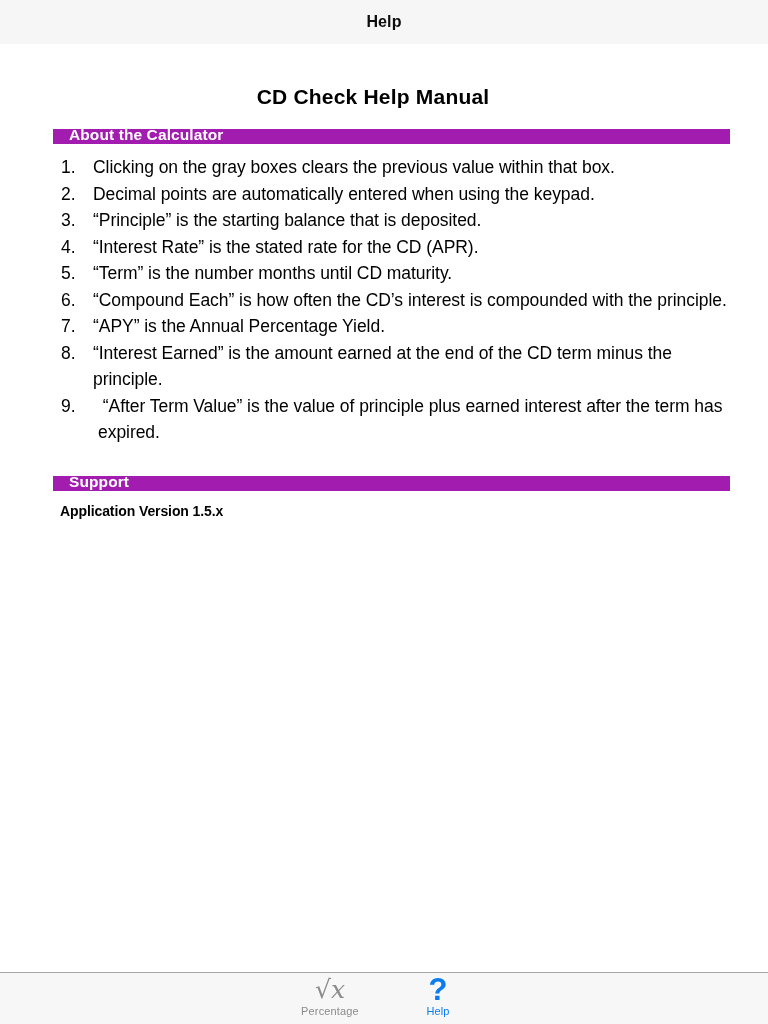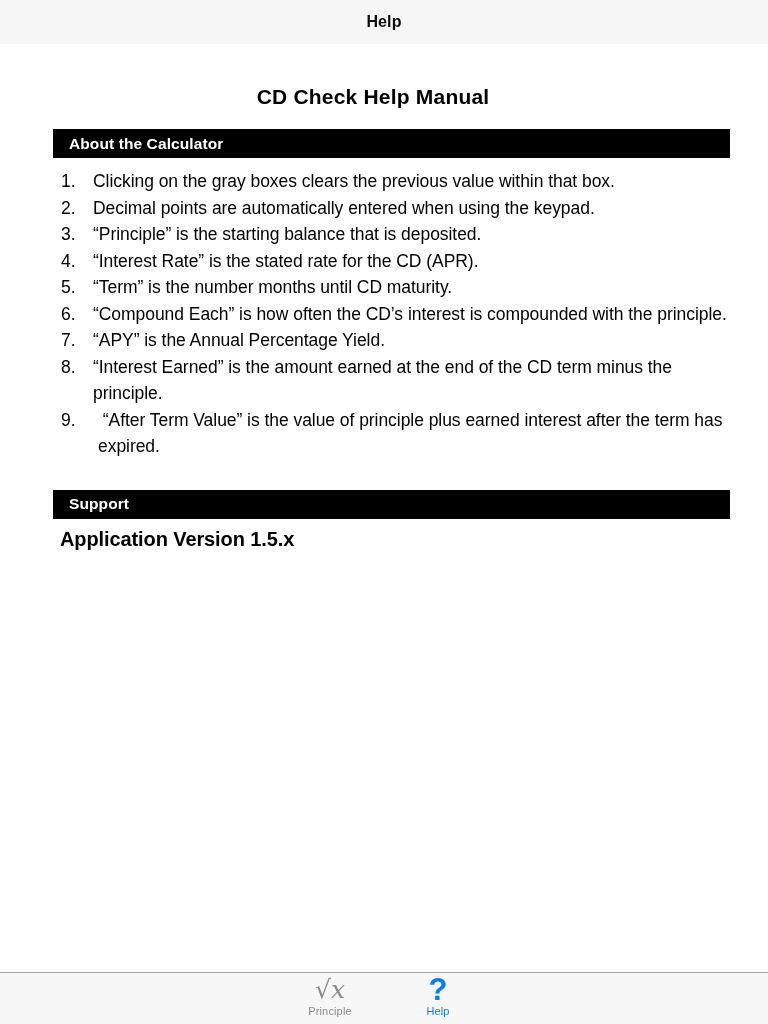--- a/index.html
+++ b/index.html
@@ -50,24 +50,24 @@
     font-size: 21px;
     font-weight: bold;
     color: #000000;
     letter-spacing: 0.2px;
     padding-right: 22px;
   }
 
   .section-bar {
     position: relative;
     margin: 0 38px 0 53px;
-    height: 29px;
-    background: #000000;
-    display: flex;
-    align-items: center;
+    height: 15px;
+    background: #a21caf;
+    display: flex;
+    align-items: flex-end;
   }
   .section-bar-label {
     color: #ffffff;
     font-size: 15.5px;
     font-weight: bold;
     padding-left: 16px;
     letter-spacing: 0.1px;
   }
 
   #about-bar { margin-top: 20px; }
@@ -97,21 +97,21 @@
   }
   .list-item.wide-num { padding-left: 45px; }
 
   
   #support-bar { margin-top: 30px; }
 
   .support-lines {
     margin: 7px 38px 0 60px;
   }
   .support-line {
-    font-size: 20px;
+    font-size: 14px;
     font-weight: bold;
     line-height: 27px;
     color: #000000;
     letter-spacing: -0.1px;
   }
 
   
   .tabbar {
     position: absolute;
     left: 0;
@@ -227,21 +227,21 @@
   </div>
 
 </div>
 
 <div class="tabbar">
 
   <div class="tab tab-calculator">
     <span class="tab-icon">
       <span class="radical">√x</span>
     </span>
-    <span class="tab-label">Principle</span>
+    <span class="tab-label">Percentage</span>
   </div>
 
   <div class="tab tab-help">
     <span class="tab-icon">
       <span class="qmark">?</span>
     </span>
     <span class="tab-label">Help</span>
   </div>
 
 </div>

